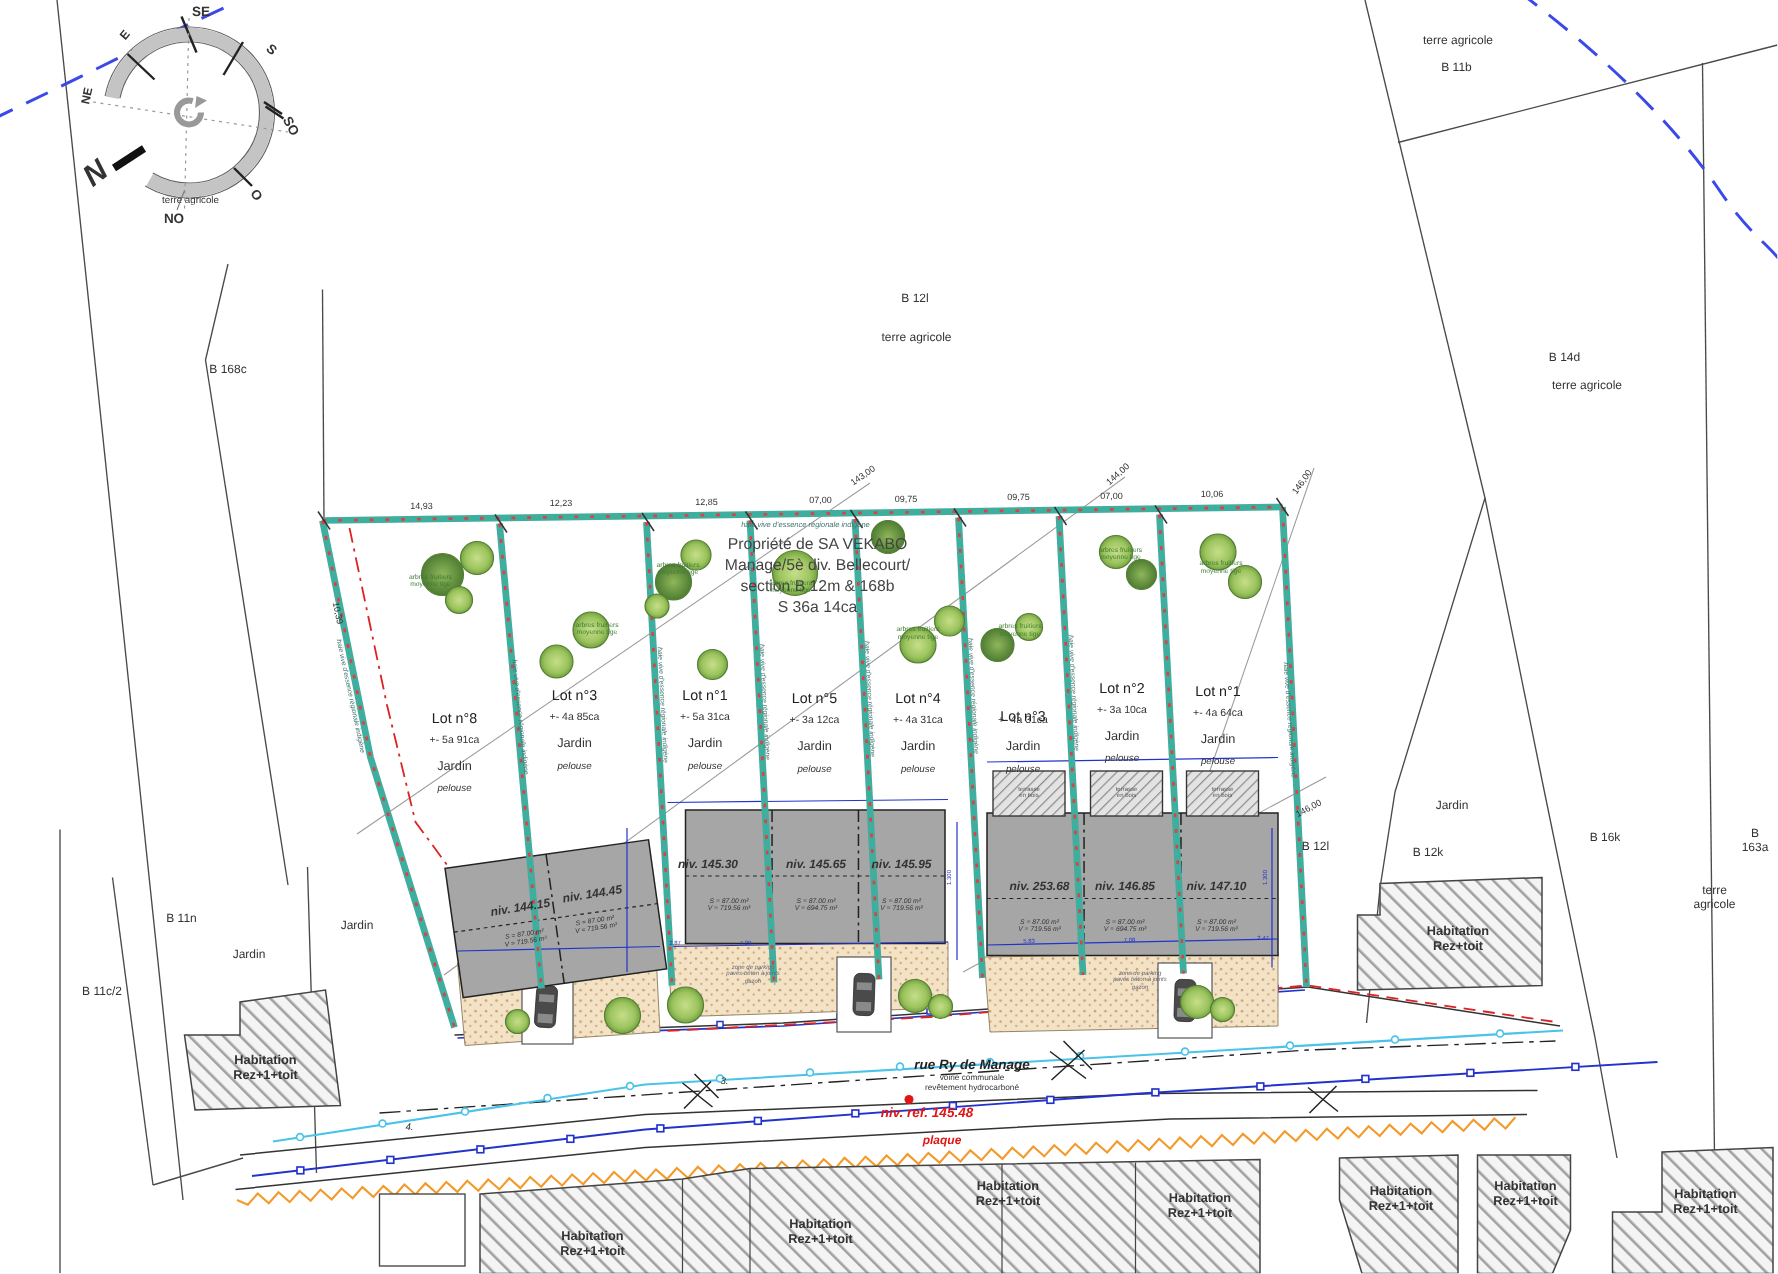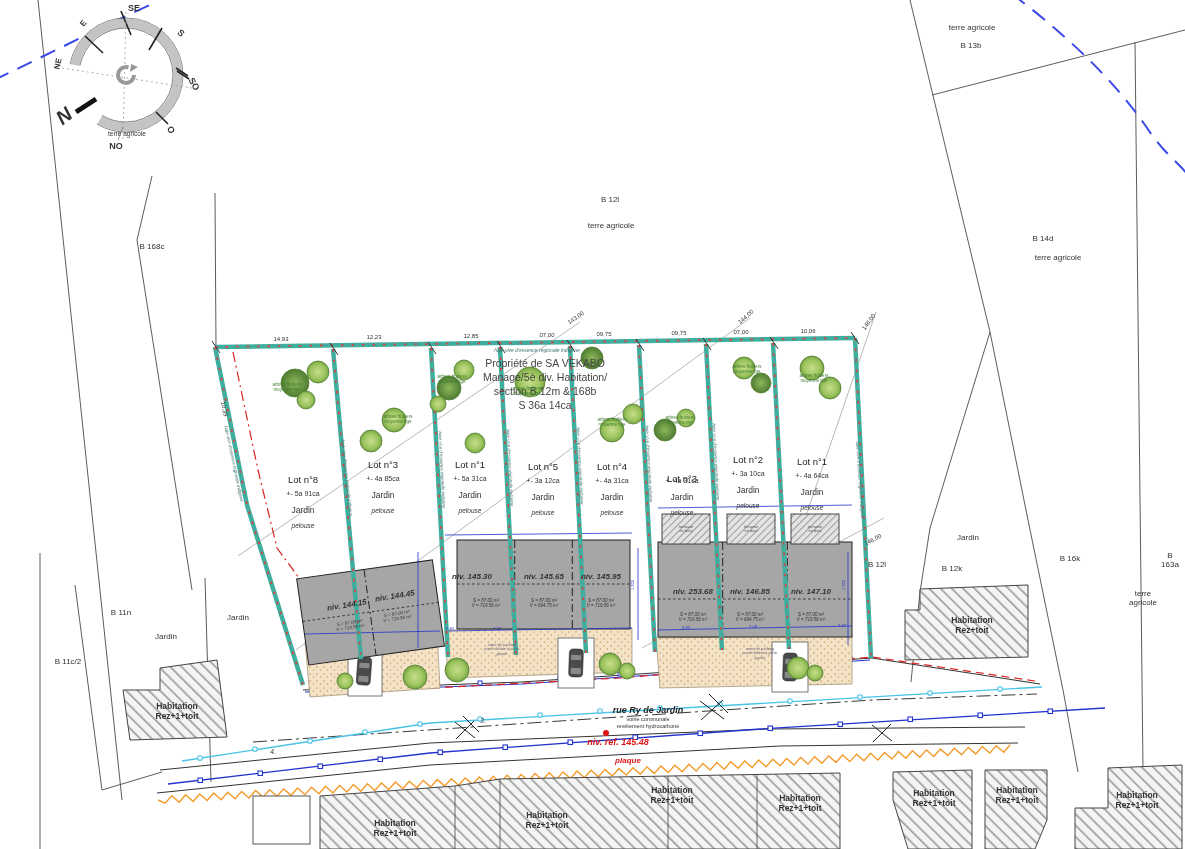--- a/index.html
+++ b/index.html
@@ -314,36 +314,36 @@
 <div class="lb b" style="left:194px;top:84px;font-size:9px;transform:translate(-50%,-50%) rotate(62deg)">SO</div>
 <div class="lb b" style="left:171px;top:130px;font-size:9px;transform:translate(-50%,-50%) rotate(55deg)">O</div>
 <div class="lb b" style="left:116px;top:146px;font-size:9px">NO</div>
 <div class="lb b i" style="left:64px;top:116px;font-size:20px;transform:translate(-50%,-50%) rotate(-38deg)">N</div>
 <div class="lb" style="left:127px;top:134px;font-size:6.5px">terre agricole</div>
 
 <div class="lb" style="left:152px;top:247px;font-size:8px">B 168c</div>
 <div class="lb" style="left:610px;top:200px;font-size:8px">B 12l</div>
 <div class="lb" style="left:611px;top:226px;font-size:8px">terre agricole</div>
 <div class="lb" style="left:972px;top:28px;font-size:8px">terre agricole</div>
-<div class="lb" style="left:971px;top:46px;font-size:8px">B 13b</div>
+<div class="lb" style="left:971px;top:46px;font-size:8px">B 11b</div>
 <div class="lb" style="left:1043px;top:239px;font-size:8px">B 14d</div>
 <div class="lb" style="left:1058px;top:258px;font-size:8px">terre agricole</div>
 <div class="lb" style="left:968px;top:538px;font-size:8px">Jardin</div>
 <div class="lb" style="left:952px;top:569px;font-size:8px">B 12k</div>
 <div class="lb" style="left:1070px;top:559px;font-size:8px">B 16k</div>
 <div class="lb" style="left:1170px;top:561px;font-size:8px">B 163a</div>
 <div class="lb" style="left:1143px;top:599px;font-size:8px">terre agricole</div>
 <div class="lb" style="left:877px;top:565px;font-size:8px">B 12l</div>
 <div class="lb" style="left:121px;top:613px;font-size:8px">B 11n</div>
 <div class="lb" style="left:166px;top:637px;font-size:8px">Jardin</div>
 <div class="lb" style="left:68px;top:662px;font-size:8px">B 11c/2</div>
 <div class="lb" style="left:238px;top:618px;font-size:8px">Jardin</div>
 
 <div class="lb" style="left:545px;top:364px;font-size:10.5px;color:#444">Propriété de SA VEKABO</div>
-<div class="lb" style="left:545px;top:378px;font-size:10.5px;color:#444">Manage/5è div. Habitation/</div>
+<div class="lb" style="left:545px;top:378px;font-size:10.5px;color:#444">Manage/5è div. Bellecourt/</div>
 <div class="lb" style="left:545px;top:392px;font-size:10.5px;color:#444">section B 12m &amp; 168b</div>
 <div class="lb" style="left:545px;top:406px;font-size:10.5px;color:#444">S  36a 14ca</div>
 
 <div class="lb" style="left:303px;top:480px;font-size:9.5px;color:#222">Lot n°8</div>
 <div class="lb" style="left:303px;top:494px;font-size:7px">+- 5a 91ca</div>
 <div class="lb" style="left:303px;top:511px;font-size:8.5px">Jardin</div>
 <div class="lb i" style="left:303px;top:526px;font-size:6.5px">pelouse</div>
 <div class="lb" style="left:383px;top:465px;font-size:9.5px;color:#222">Lot n°3</div>
 <div class="lb" style="left:383px;top:479px;font-size:7px">+- 4a 85ca</div>
 <div class="lb" style="left:383px;top:496px;font-size:8.5px">Jardin</div>
@@ -455,21 +455,21 @@
 <div class="lb blu" style="left:633px;top:585px;font-size:4px;transform:translate(-50%,-50%) rotate(-90deg)">1.300</div>
 <div class="lb blu" style="left:844px;top:585px;font-size:4px;transform:translate(-50%,-50%) rotate(-90deg)">1.300</div>
 
 <div class="lb i" style="left:502px;top:650px;font-size:4px;color:#667">zone de parking
 pavés béton à joints
 gazon</div>
 <div class="lb i" style="left:760px;top:654px;font-size:4px;color:#667">zone de parking
 pavés béton à joints
 gazon</div>
 
-<div class="lb b i" style="left:648px;top:710px;font-size:9px;color:#222;white-space:nowrap">rue Ry de Jardin</div>
+<div class="lb b i" style="left:648px;top:710px;font-size:9px;color:#222;white-space:nowrap">rue Ry de Manage</div>
 <div class="lb" style="left:648px;top:719px;font-size:5.5px;white-space:nowrap">voirie communale</div>
 <div class="lb" style="left:648px;top:726px;font-size:5.5px;white-space:nowrap">revêtement hydrocarboné</div>
 <div class="lb b i red" style="left:628px;top:761px;font-size:8px">plaque</div>
 <div class="lb b i red" style="left:618px;top:742px;font-size:9px;white-space:nowrap">niv. ref. 145.48</div>
 <div class="lb i" style="left:483px;top:721px;font-size:6.5px">3.</div>
 <div class="lb i" style="left:273px;top:752px;font-size:6.5px">4.</div>
 
 <div class="lb b" style="left:177px;top:712px;font-size:8.5px">Habitation
 Rez+1+toit</div>
 <div class="lb b" style="left:972px;top:626px;font-size:8.5px">Habitation

